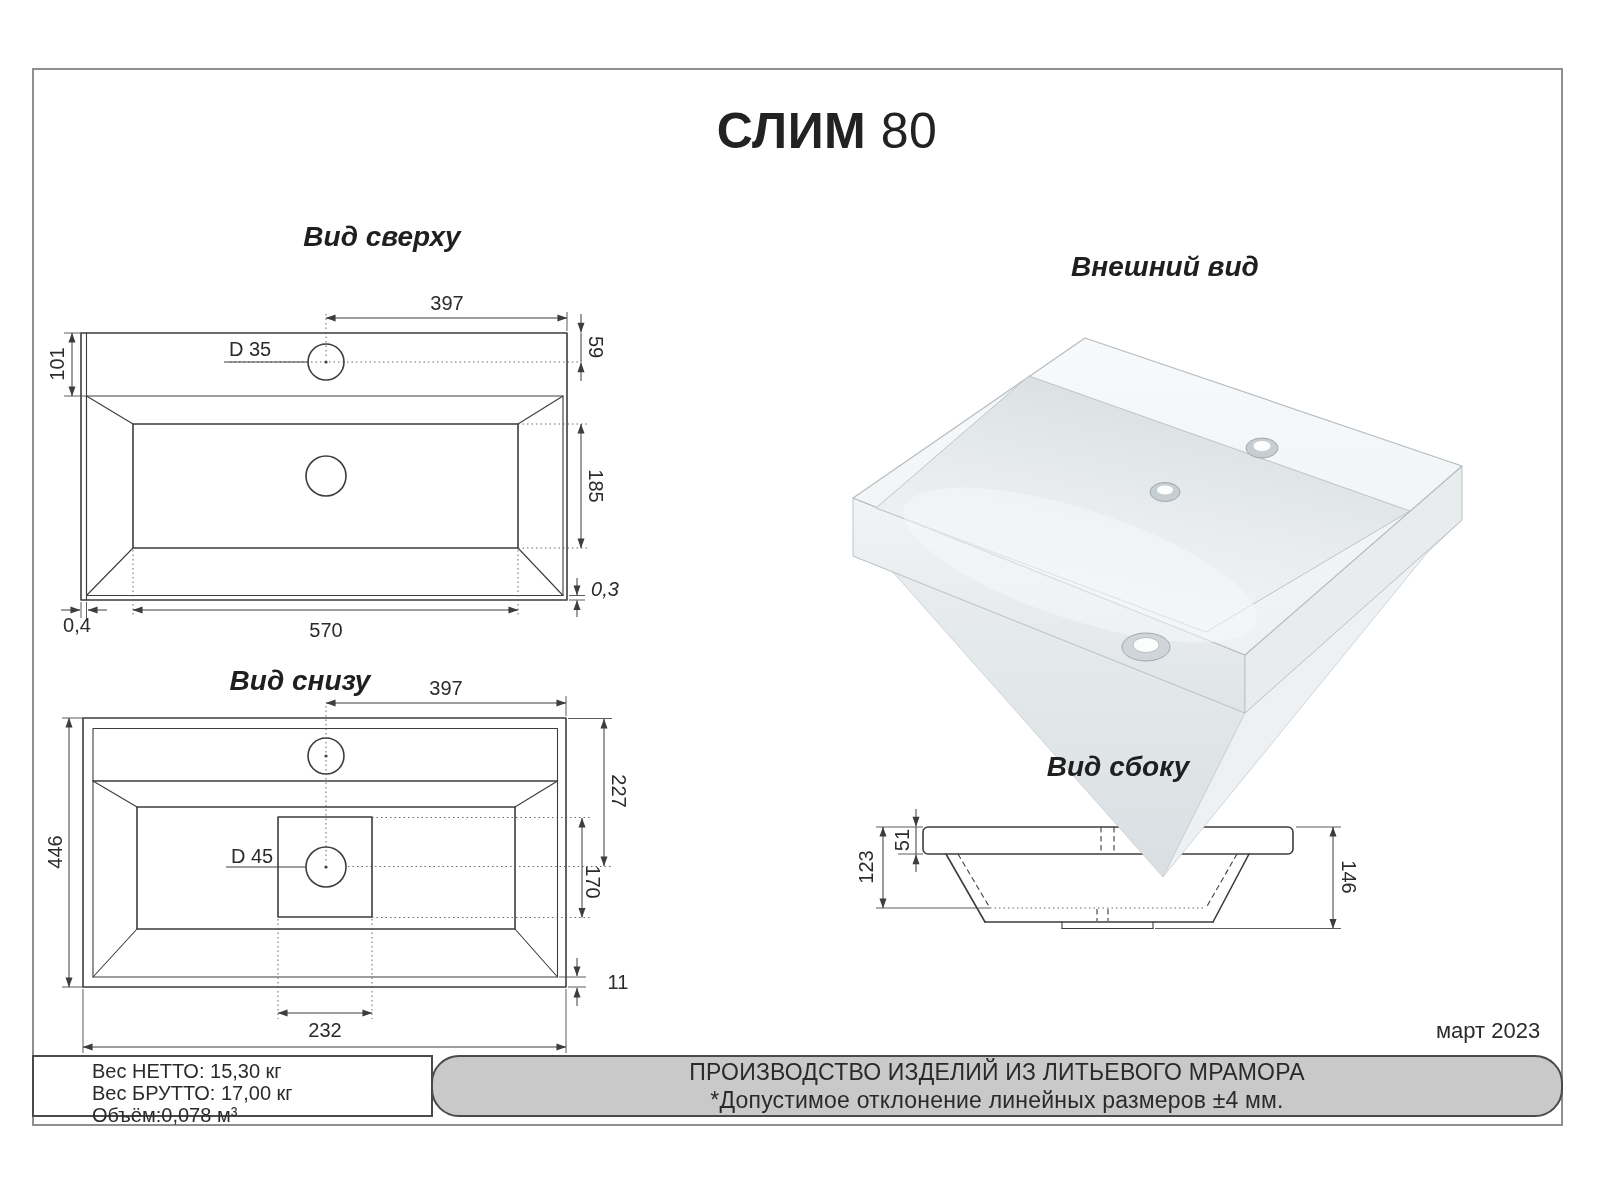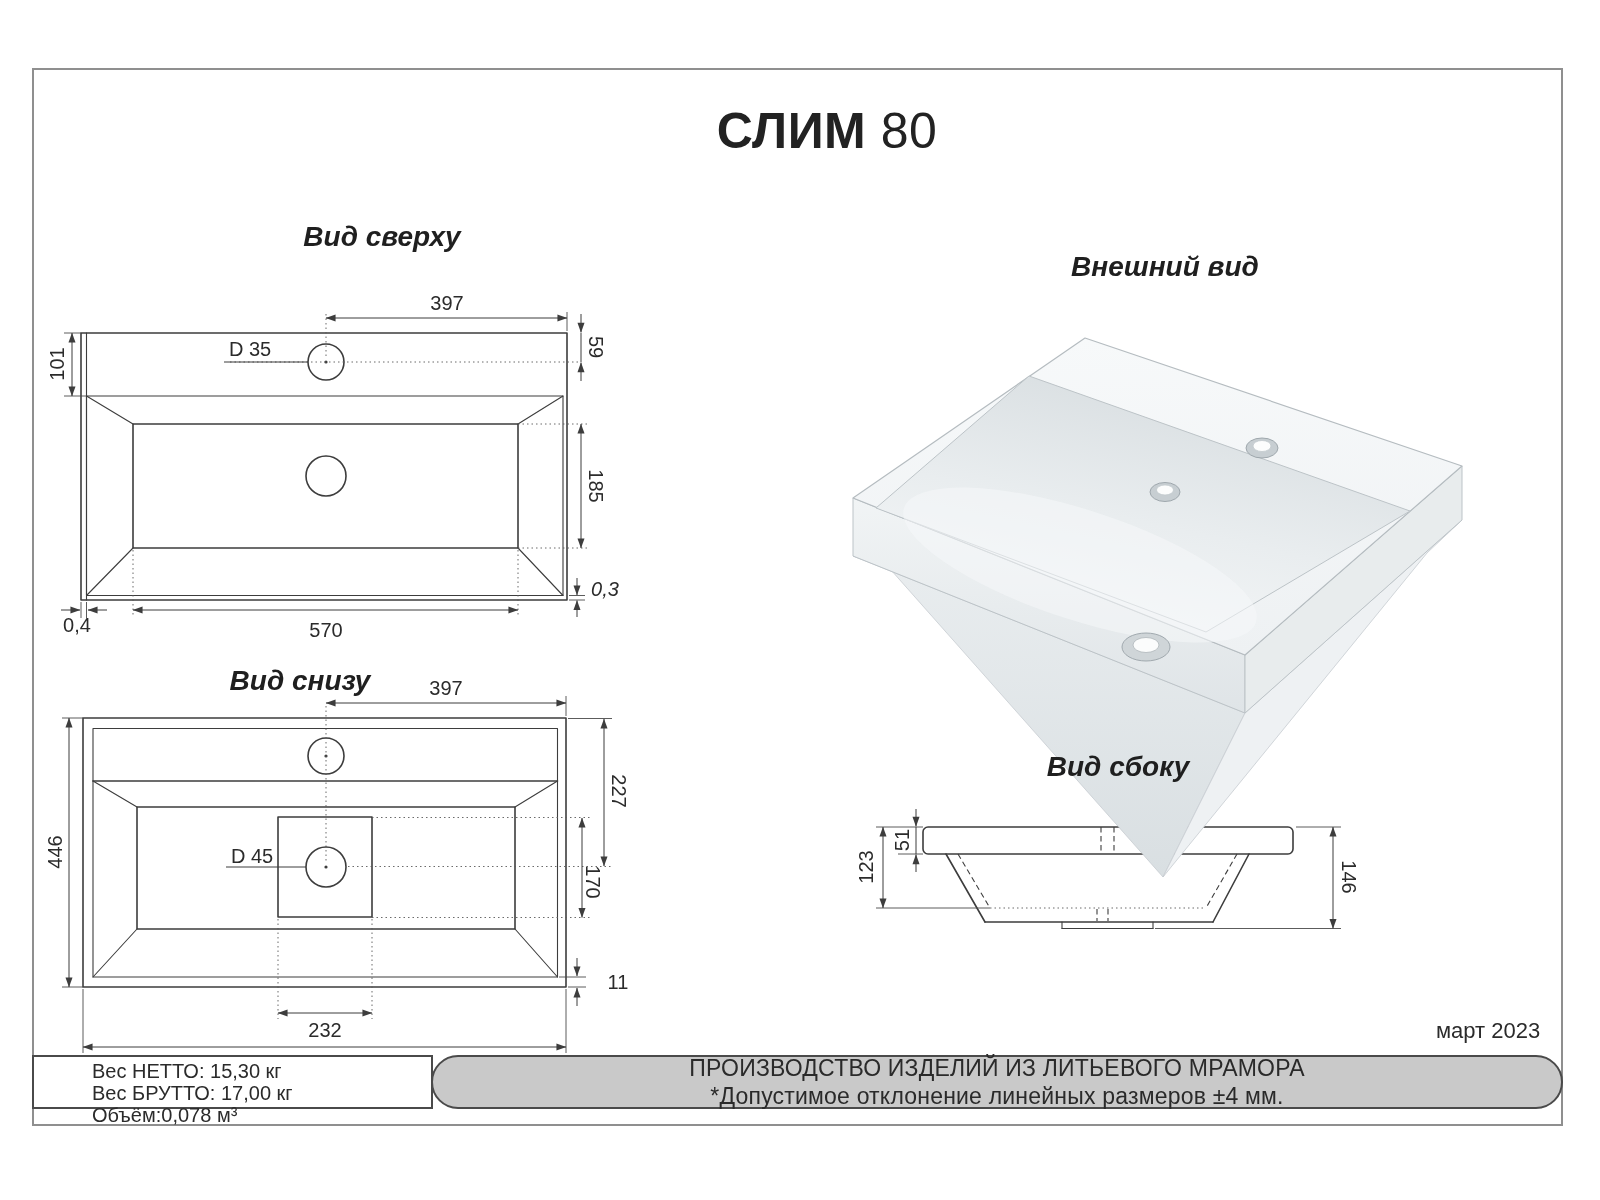--- a/index.html
+++ b/index.html
@@ -11,21 +11,21 @@
   .lbl{position:absolute;font-size:20px;line-height:20px;color:#2b2b2b;white-space:nowrap;
        transform:translate(-50%,-50%);}
   .r90{transform:translate(-50%,-50%) rotate(90deg);}
   .r270{transform:translate(-50%,-50%) rotate(-90deg);}
   .vtitle{font-size:28px;font-weight:700;font-style:italic;color:#1f1f1f;}
   #main-title{left:827px;top:131px;transform:translate(-50%,-50%);position:absolute;
        font-size:50px;color:#222;letter-spacing:0.5px;white-space:nowrap;}
   #main-title .b{font-weight:700;margin-top:27px;}
   #date{left:1488px;top:1031px;font-size:22px;}
   
-  .fcell{position:absolute;top:1055px;height:54px;border:2px solid #4a4a4a;box-sizing:border-box;}
+  .fcell{position:absolute;top:1055px;height:62px;border:2px solid #4a4a4a;box-sizing:border-box;}
   #fleft{left:32px;width:401px;background:#fff;}
   #fleft .txt{position:absolute;left:58px;top:3px;font-size:20px;line-height:22px;}
   #fright{left:431px;width:1132px;background:#c9c9c9;display:flex;flex-direction:column;
           align-items:center;justify-content:center;gap:2px;border-radius:28px;}
   #fright div{font-size:23px;line-height:26px;color:#2a2a2a;letter-spacing:0.2px;}
   
   .ln{stroke:#3d3d3d;stroke-width:1.6;fill:none;stroke-linejoin:round;stroke-linecap:round;}
   .thin{stroke-width:1.1;}
   .dim{stroke:#3d3d3d;stroke-width:1;fill:none;}
   .ext{stroke:#4a4a4a;stroke-width:0.9;fill:none;}

